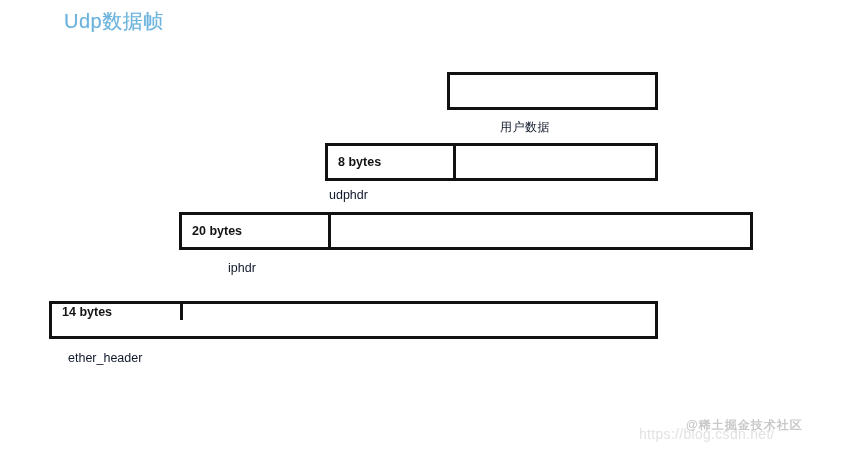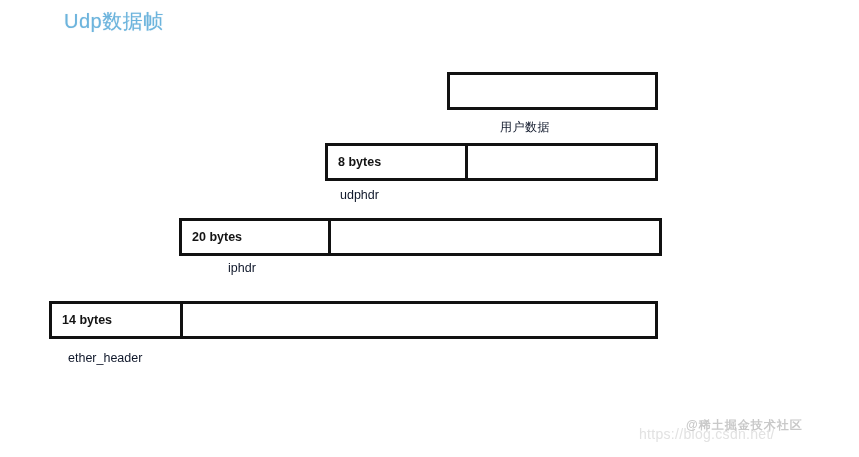--- a/index.html
+++ b/index.html
@@ -134,30 +134,30 @@
 <div id="canvas">
 
   <div id="page-title">Udp数据帧</div>
 
   <div id="encapsulation-group">
       <div class="pkt-row" style="left: 447px; top: 72px; width: 211px;">
         <div class="pkt-cell single"></div>
       </div>
       <div class="pkt-label cn" style="left: 500px; top: 119px;">用户数据</div>
       <div class="pkt-row" style="left: 325px; top: 143px; width: 333px;">
-        <div class="pkt-cell hdr" style="width: 140px;">8 bytes</div>
+        <div class="pkt-cell hdr" style="width: 128px;">8 bytes</div>
         <div class="pkt-cell payload"></div>
       </div>
-      <div class="pkt-label" style="left: 340px; top: 188px;">udphdr</div>
-      <div class="pkt-row" style="left: 179px; top: 218px; width: 483px;">
+      <div class="pkt-label" style="left: 329px; top: 188px;">udphdr</div>
+      <div class="pkt-row" style="left: 179px; top: 212px; width: 574px;">
         <div class="pkt-cell hdr" style="width: 149px;">20 bytes</div>
         <div class="pkt-cell payload"></div>
       </div>
       <div class="pkt-label" style="left: 192px; top: 261px; margin-left: 36px;">iphdr</div>
-      <div class="pkt-row" style="left: 49px; top: 301px; width: 609px;">
+      <div class="pkt-row" style="left: 49px; top: 301px; width: 609px; flex-direction: column;">
         <div class="pkt-cell hdr" style="width: 131px;">14 bytes</div>
         <div class="pkt-cell payload"></div>
       </div>
       <div class="pkt-label" style="left: 68px; top: 351px;">ether_header</div>
     </div>
 
 
   <div id="watermark-url">https://blog.csdn.net/</div>
 
   <div id="watermark-brand">@稀土掘金技术社区</div>

